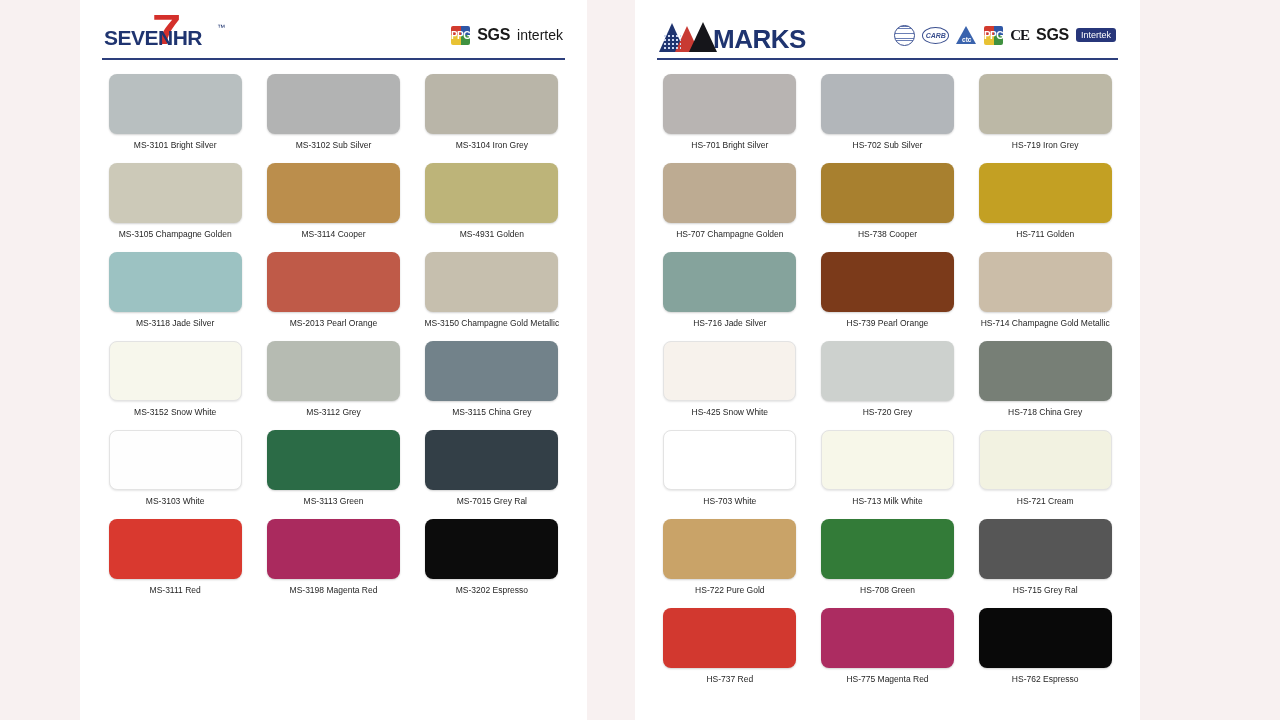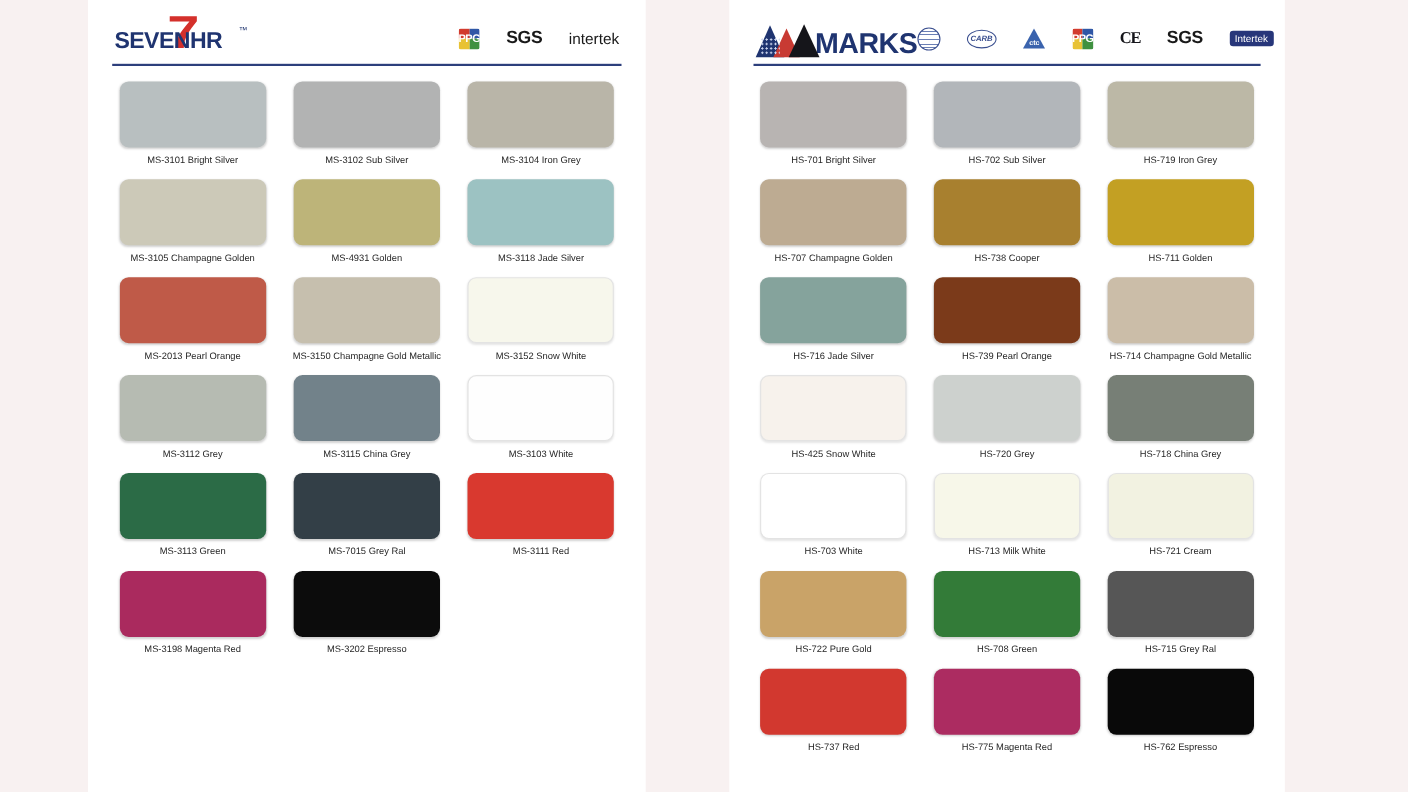--- a/index.html
+++ b/index.html
@@ -23,21 +23,21 @@
 
   
   .panel {
     position: absolute;
     top: 0;
     height: 720px;
     background: #ffffff;
     box-sizing: border-box;
   }
   #panel-left  { left: 80px;  width: 507px; }
-  #panel-right { left: 663px; width: 505px; }
+  #panel-right { left: 635px; width: 505px; }
 
   .panel-inner {
     padding: 14px 22px 0 22px;
     box-sizing: border-box;
     height: 100%;
   }
 
   
   .panel-header {
     display: flex;
@@ -125,21 +125,21 @@
     font-size: 26px;
     font-weight: bold;
     color: #1f3470;
     letter-spacing: -0.5px;
     margin-left: -4px;
     line-height: 26px;
     font-family: "Liberation Sans", sans-serif;
   }
 
   
-  .certs { display: flex; align-items: center; gap: 24px; }
+  .certs { display: flex; align-items: center; gap: 7px; }
   .badge-ppg {
     display: inline-grid;
     grid-template-columns: 1fr 1fr;
     grid-template-rows: 1fr 1fr;
     width: 19px; height: 19px;
     border-radius: 2px;
     overflow: hidden;
     position: relative;
   }
   .badge-ppg i { display: block; }
@@ -297,20 +297,24 @@
           <div class="swatch-label">MS-3102 Sub Silver</div>
         </div>
         <div class="swatch-cell">
           <div class="swatch-chip" style="background-color: rgb(185, 181, 168);"></div>
           <div class="swatch-label">MS-3104  Iron Grey</div>
         </div>
 
         <div class="swatch-cell">
           <div class="swatch-chip" style="background-color: rgb(204, 201, 184);"></div>
           <div class="swatch-label">MS-3105 Champagne Golden</div>
+        </div>
+        <div class="swatch-cell">
+          <div class="swatch-chip" style="background-color: rgb(187, 142, 76);"></div>
+          <div class="swatch-label">MS-3114  Cooper</div>
         </div>
         <div class="swatch-cell">
           <div class="swatch-chip" style="background-color: rgb(189, 180, 121);"></div>
           <div class="swatch-label">MS-4931  Golden</div>
         </div>
 
         <div class="swatch-cell">
           <div class="swatch-chip" style="background-color: rgb(156, 194, 194);"></div>
           <div class="swatch-label">MS-3118  Jade Silver</div>
         </div>

